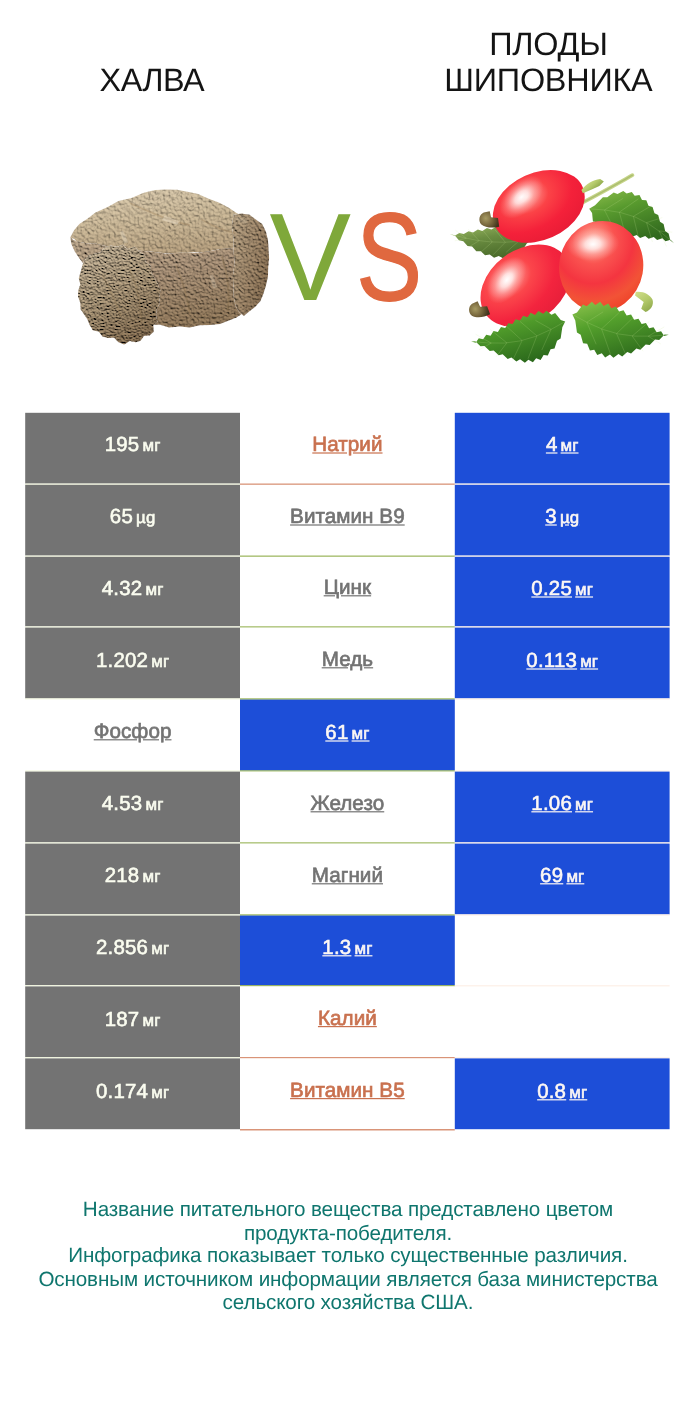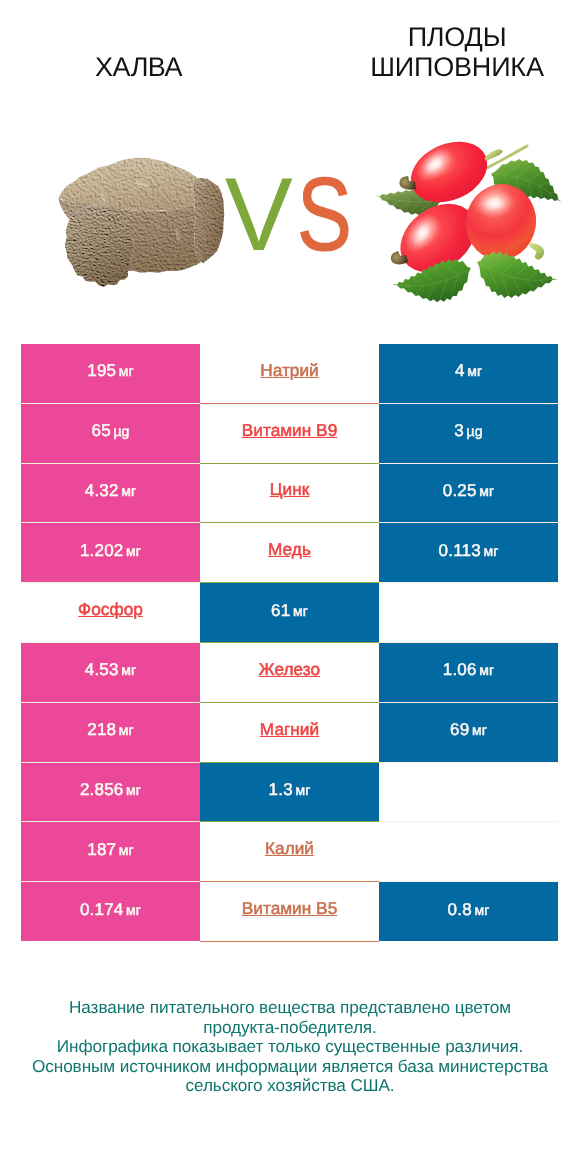--- a/index.html
+++ b/index.html
@@ -1,39 +1,39 @@
 <!DOCTYPE html>
 <html><head>
 <meta charset="utf-8">
 <style>
   html,body{margin:0;padding:0;background:#fff;}
   body{width:580px;height:1174px;font-family:"Liberation Sans",sans-serif;overflow:hidden;-webkit-font-smoothing:antialiased;text-rendering:geometricPrecision;}
   .page{position:relative;width:580px;height:1174px;background:#fff;}
 
   .hdr{position:absolute;top:0;left:0;width:580px;height:330px;}
   .title{position:absolute;text-align:center;color:#141414;font-size:27px;font-weight:400;letter-spacing:0.4px;line-height:30px;}
-  #title-left{left:12px;width:253px;top:52px;letter-spacing:-0.5px;}
+  #title-left{left:0;width:253px;top:52px;letter-spacing:-0.5px;}
   #title-right{left:290px;width:334px;top:22px;letter-spacing:-0.2px;}
   .vs{position:absolute;left:0;top:160px;width:580px;text-align:center;font-size:104px;font-weight:400;line-height:110px;letter-spacing:-3px;}
   .vs .v{color:#7fa83a;display:inline-block;transform:scaleX(0.98);}
   .vs .s{color:#e0683f;display:inline-block;transform:scaleX(0.79);-webkit-text-stroke:1.2px #e0683f;}
   .prodimg{position:absolute;}
   #product-left-image{left:47px;top:154px;}
   #product-right-image{left:365px;top:116px;}
 
   .tbl{position:absolute;left:21px;top:344px;width:537px;}
   .row{display:flex;height:58.8px;}
   .cell{width:179px;display:flex;align-items:center;justify-content:center;box-sizing:border-box;}
-  .c-left{background:#ec4899;color:#fbfdf0;justify-content:center;}
-  .c-right{background:#0369a1;color:#fef8f4;}
+  .c-left{background:#737373;color:#fbfdf0;justify-content:center;}
+  .c-right{background:#1d4ed8;color:#fef8f4;text-decoration:underline;}
   .c-mid{background:#fff;}
   .val{font-size:17px;font-weight:400;letter-spacing:0.2px;white-space:nowrap;position:relative;top:-2px;-webkit-text-stroke:0.5px currentColor;}
   .val .u{font-size:14px;font-weight:400;margin-left:2.6px;letter-spacing:0.1px;}
   .nut{font-size:17.2px;font-weight:400;letter-spacing:0.05px;position:relative;top:-3px;text-decoration:underline;-webkit-text-stroke:0.55px currentColor;}
-  .nut.green{color:#ef4444;}
+  .nut.green{color:#737373;}
   .nut.orange{color:#c9714f;}
   .divrow{display:flex;height:1px;}
   .divcell{width:179px;height:1px;}
   .sep-l{background:#f2f7dc;}
   .sep-r{background:#fdefe7;}
 
   .foot{position:absolute;left:0;top:998px;width:580px;text-align:center;font-size:17.2px;line-height:19.55px;color:#0f766e;letter-spacing:-0.1px;}
   .vein path{stroke:#cfe79b;stroke-width:0.5;fill:none;opacity:0.30;}
 </style>
 </head>

